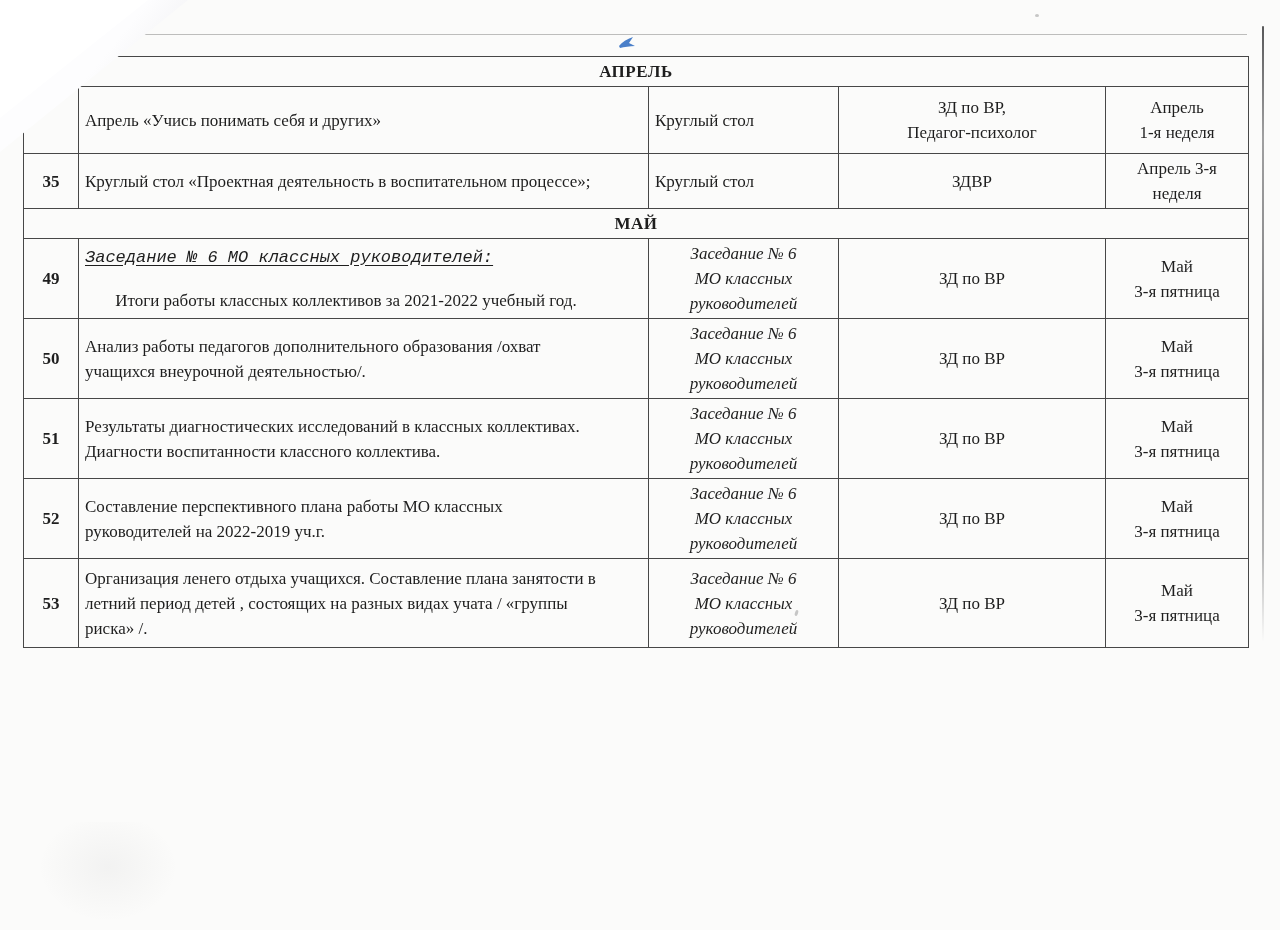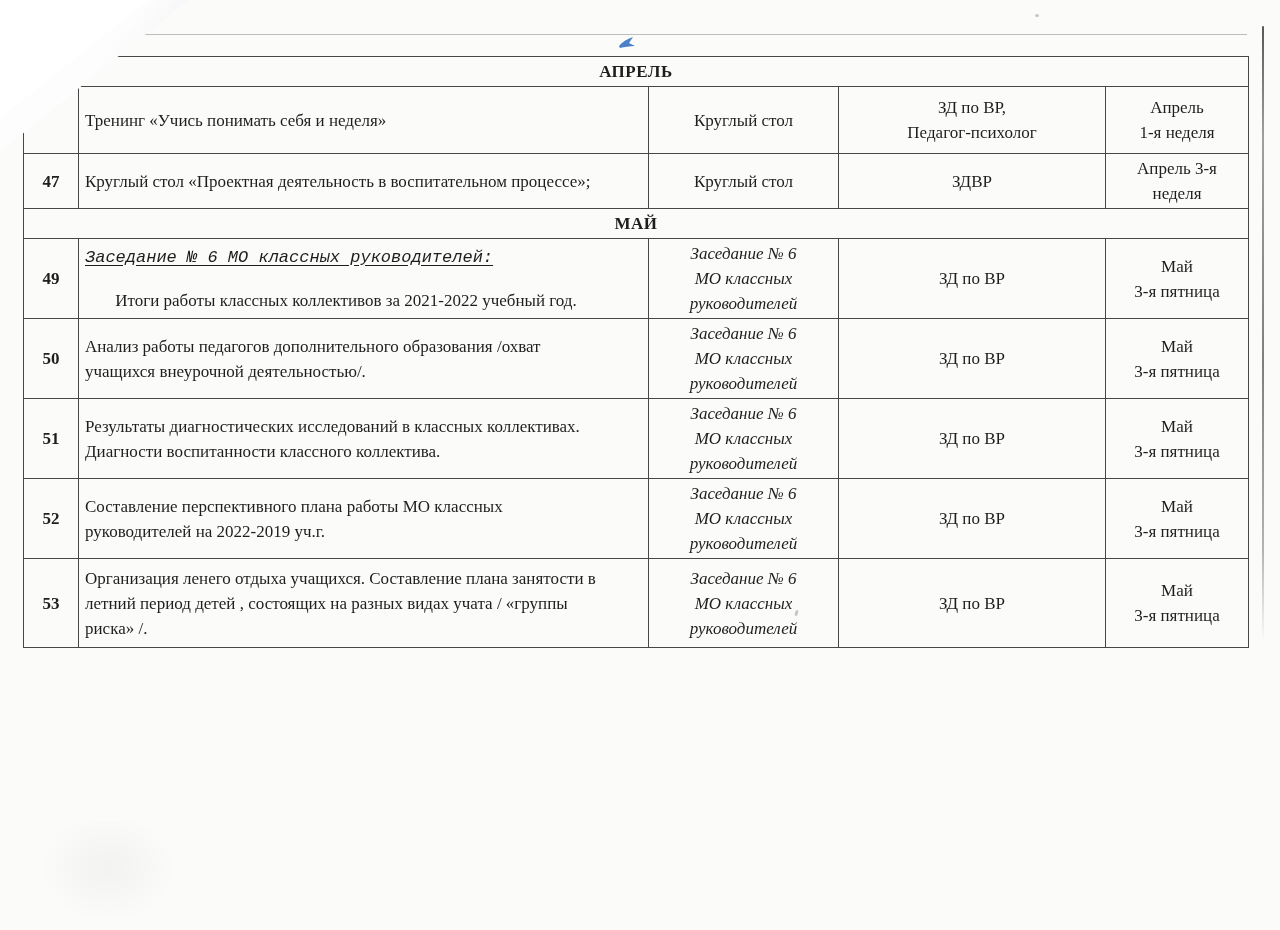--- a/index.html
+++ b/index.html
@@ -45,21 +45,21 @@
     text-align:center;font-weight:bold;font-size:18px;
     letter-spacing:.5px;line-height:18px;padding:1px 0;
   }
   td.num{
     text-align:center;vertical-align:top;font-weight:bold;
     font-size:16px;line-height:20px;padding-top:4px;
   }
   td.act{padding-left:10px;padding-right:8px;}
   td.act .inner{max-width:522px;}
   td.va-top{vertical-align:top;padding-top:3px;}
-  td.center{text-align:center;}
+  td.center{}
   .pre{white-space:pre-line;}
   .justify{text-align:justify;max-width:552px;}
   .meeting{
     font-style:italic;font-size:14.5px;line-height:18px;text-align:center;margin-top:16px;
   }
   td.resp{text-align:center;font-size:17px;line-height:22px;}
   td.time{text-align:center;font-size:17px;line-height:22px;}
   .heading-underline{
     font-style:italic;text-decoration:underline;text-underline-offset:3px;font-family:Liberation Mono, monospace;
   }
@@ -120,31 +120,31 @@
     </colgroup>
 
     <tbody>
         <tr class="h22">
       <td class="banner" colspan="5">АПРЕЛЬ</td>
     </tr>
 
     <tr class="h67">
       <td class="num"></td>
       <td class="act">
-        <div class="inner">Тренинг «Учись понимать себя и неделя»</div>
+        <div class="inner">Апрель «Учись понимать себя и других»</div>
       </td>
       <td class="center">Круглый стол</td>
       <td class="resp pre">ЗД по ВР,
 Педагог-психолог</td>
       <td class="time pre">Апрель
 1-я неделя</td>
     </tr>
 
     <tr class="h43">
-      <td class="num">47</td>
+      <td class="num">35</td>
       <td class="act">
         <div class="inner">Круглый стол «Проектная деятельность в воспитательном процессе»;</div>
       </td>
       <td class="center va-top">Круглый стол</td>
       <td class="resp va-top">ЗДВР</td>
       <td class="time pre">Апрель 3-я
 неделя</td>
     </tr>
 
     <tr class="h20">

